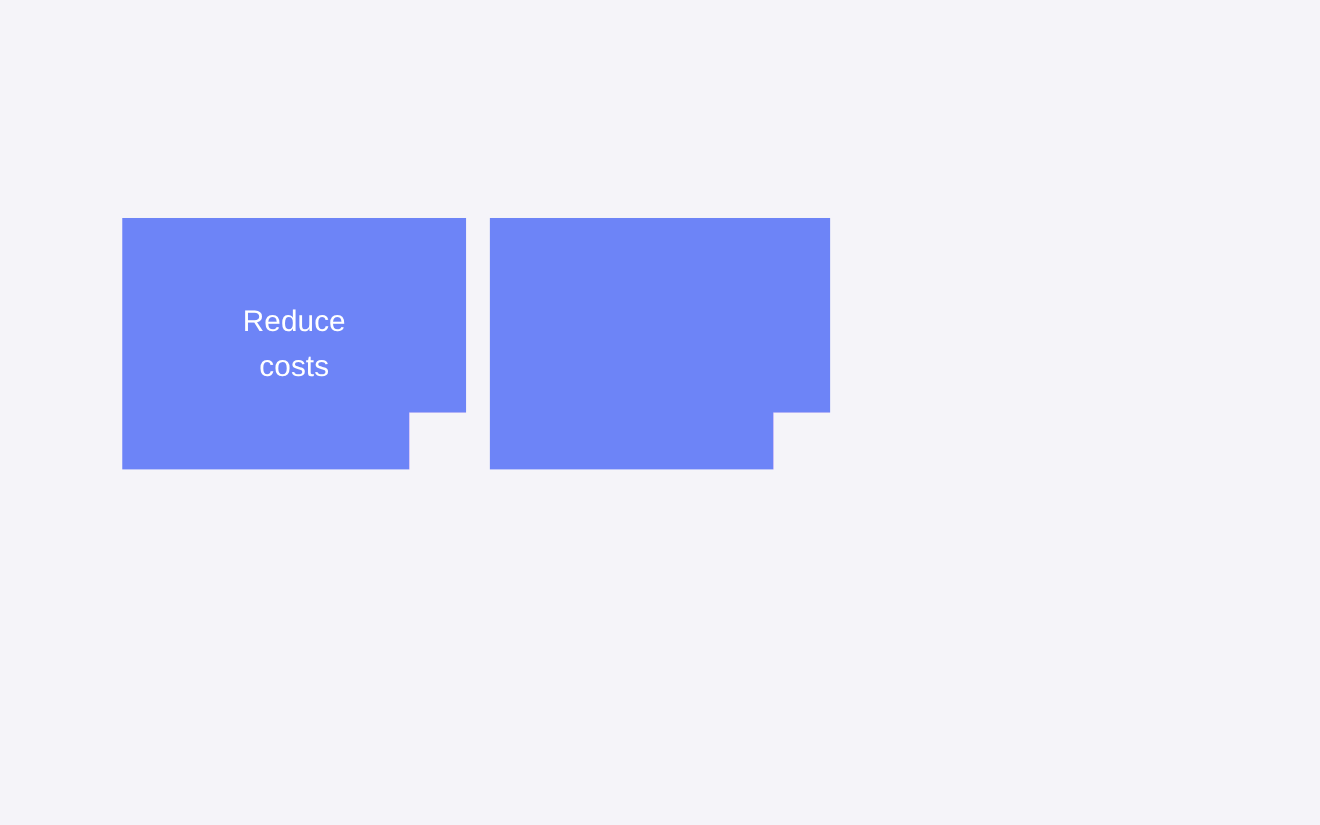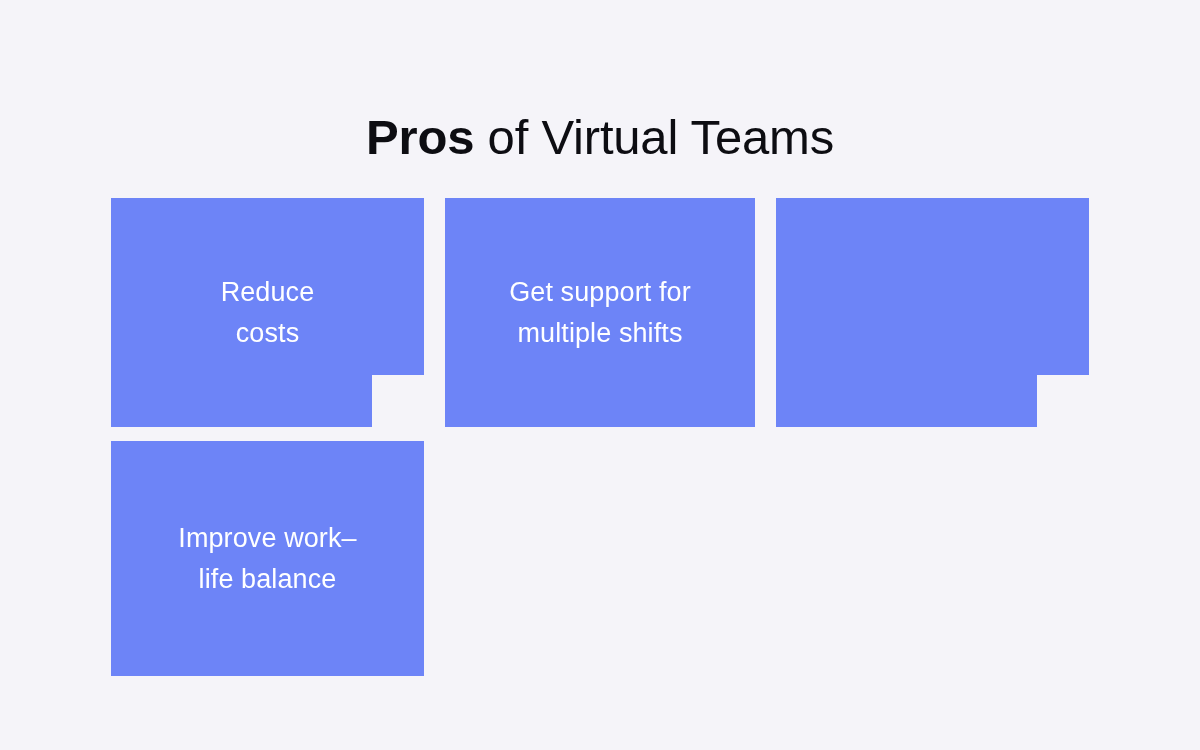--- a/index.html
+++ b/index.html
@@ -105,46 +105,35 @@
     background: #c724f0;
     
     clip-path: polygon(0 0, 100% 0, 0 100%);
   }
 </style>
 </head>
 <body>
 
 <div id="infographic">
 
-  <div id="title-block">
-    <h1 id="page-title"><span class="title-strong">Pros</span><span class="title-rest"> of Virtual Teams</span></h1>
-  </div>
 
   <div id="card-grid">
 
     <div class="pro-card has-corner">
       <div class="card-text">Reduce
 costs</div>
       <div class="corner-fold">
         <div class="fold-triangle"></div>
       </div>
     </div>
 
 
-    <div class="pro-card">
-      <div class="card-text">Get support for
-multiple shifts</div>
-    </div>
 
 
     <div class="pro-card has-corner">
       <div class="corner-fold">
         <div class="fold-triangle"></div>
       </div>
     </div>
 
-    <div class="pro-card">
-      <div class="card-text">Improve work–
-life balance</div>
-    </div>
 
   </div>
 </div>
 
 </body></html>

